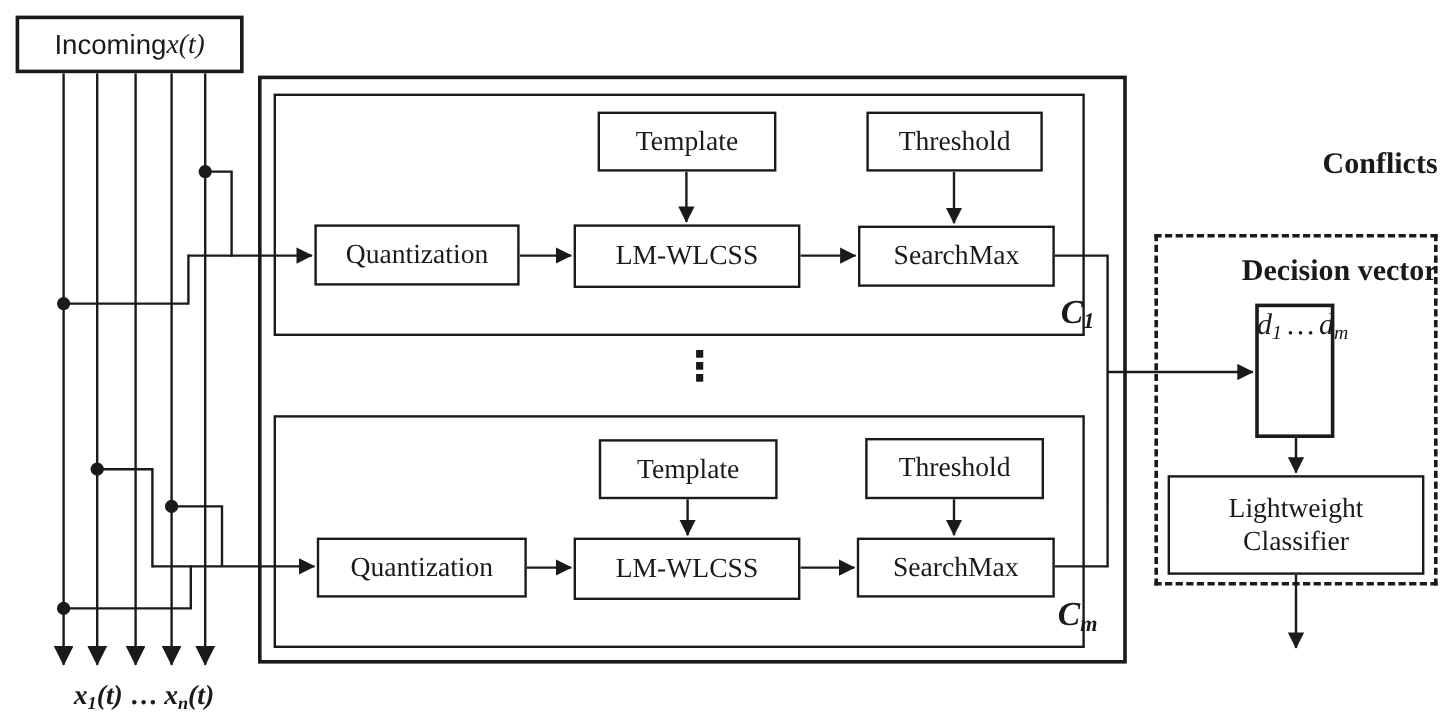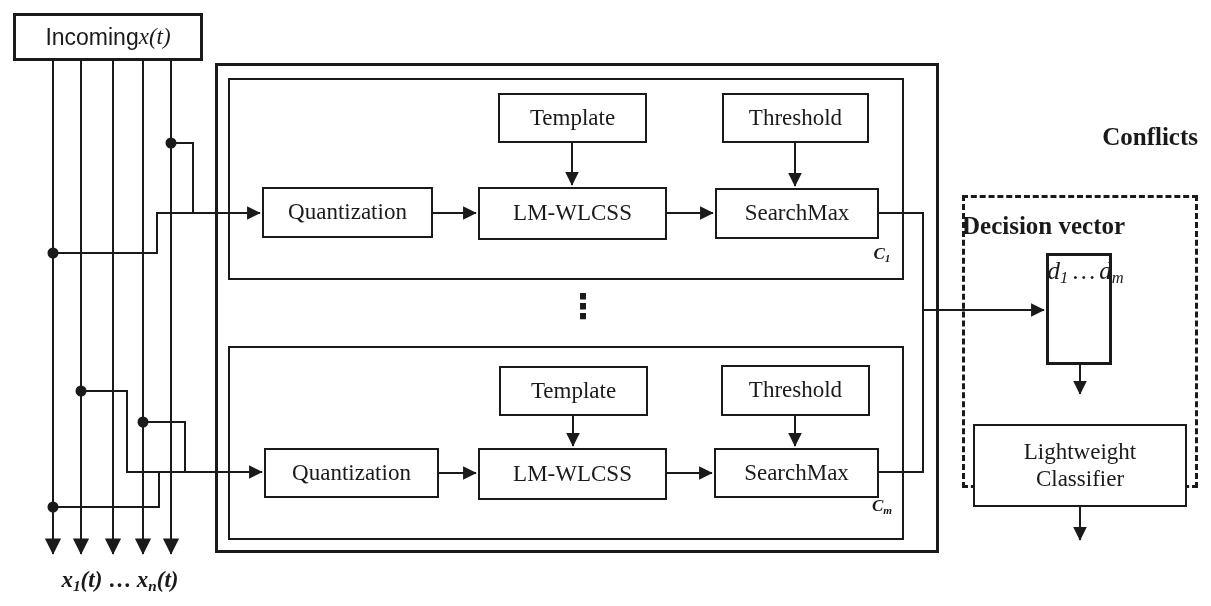--- a/index.html
+++ b/index.html
@@ -36,21 +36,21 @@
   .heavy { border-width: 3px; }
   .sans { font-family: "Liberation Sans", "DejaVu Sans", sans-serif; }
   .mi { font-family: "Liberation Serif", "DejaVu Serif", serif; font-style: italic; }
   .freetext {
     position: absolute;
     font-size: 25px;
     line-height: 1.2;
     font-weight: bold;
   }
   sub { font-size: 0.66em; vertical-align: -0.25em; font-style: italic; }
-  .tag { font-size: 17px; }
+  .tag { font-size: 28px; margin-left: 16px; }
   .vdots {
     position: absolute;
     font-family: "DejaVu Sans", sans-serif;
     font-size: 34px;
     font-weight: bold;
     letter-spacing: 0;
   }
   .dvec {
     align-items: flex-start;
     justify-content: center;
@@ -175,29 +175,29 @@
   <div class="freetext tag" style="left:858px; top:496px; width:48px; text-align:center;">
     <span class="mi">C</span><sub>m</sub>
   </div>
 
   <div class="freetext" style="left:1030px; top:122px; width:168px; text-align:right; line-height:30px;">
     <div>Conflicts</div>
   </div>
 
   <div class="container-box dashed" style="left:962px; top:195px; width:236px; height:293px;"></div>
 
-  <div class="freetext" style="left:962px; top:211px; width:236px; text-align:left;">Decision vector</div>
+  <div class="freetext" style="left:962px; top:211px; width:236px; text-align:right;">Decision vector</div>
 
   <div class="box dvec" style="left:1046px; top:253px; width:66px; height:112px;">
     <span><span class="mi">d</span><sub>1</sub></span>
     <span>…</span>
     <span><span class="mi">d</span><sub>m</sub></span>
   </div>
 
-  <div class="box two-line" style="left:973px; top:396px; width:214px; height:83px;margin-top:28px;">
+  <div class="box two-line" style="left:973px; top:396px; width:214px; height:83px;">
     <span>Lightweight Classifier</span>
   </div>
 
 
   <div class="freetext" style="left:40px; top:566px; width:160px; text-align:center; font-size:23px;">
     <span class="mi">x</span><sub>1</sub><span class="mi">(t)</span><span> … </span><span class="mi">x</span><sub>n</sub><span class="mi">(t)</span>
   </div>
 
 </div>
 

